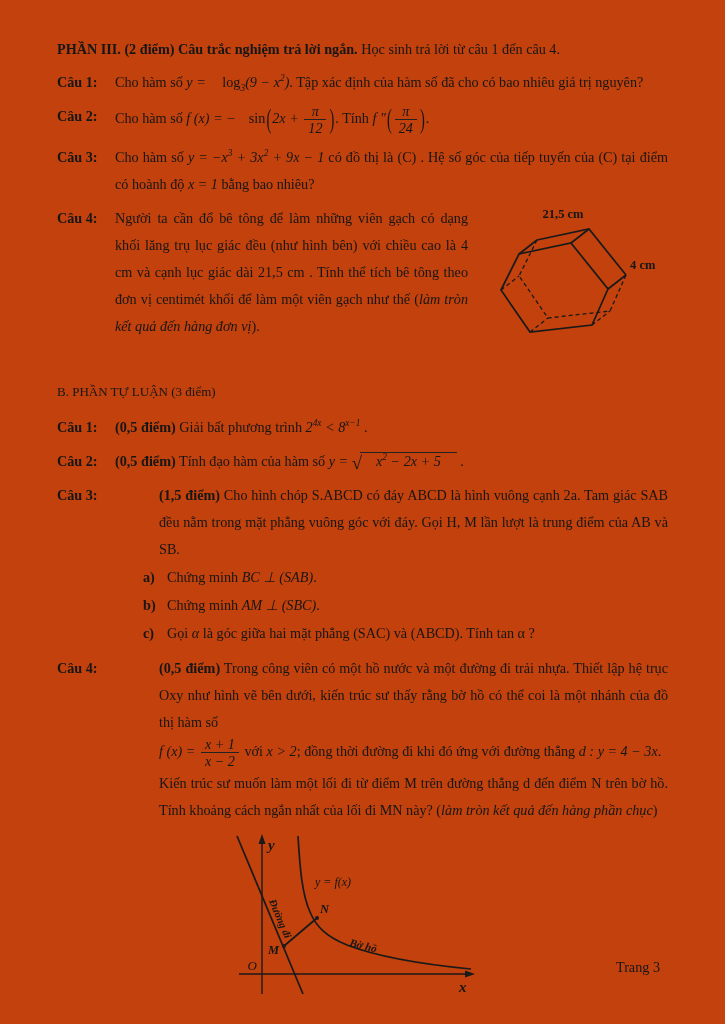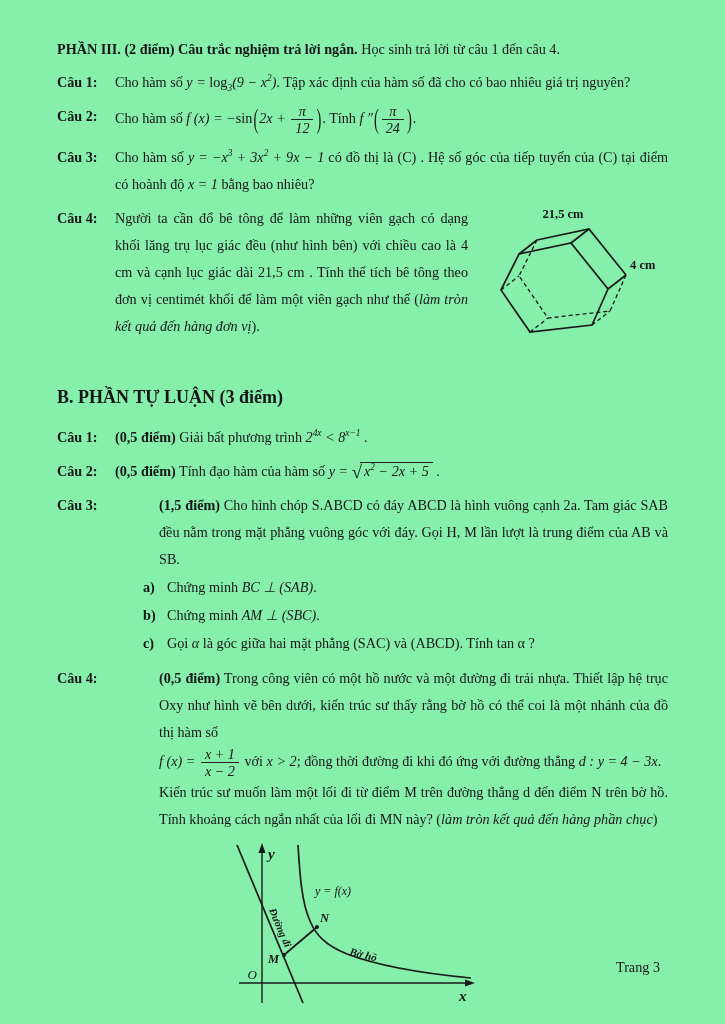--- a/index.html
+++ b/index.html
@@ -1,38 +1,38 @@
 <!DOCTYPE html>
 <html><head>
 <meta charset="utf-8">
 <style>
   html,body { margin:0; padding:0; background:#ffffff; }
   .page {
     position:relative; width:725px; height:1024px; box-sizing:border-box;
-    background:#86efac; color:#161616;
+    background:#c2410c; color:#161616;
     font-family:"Liberation Serif", serif; font-size:14.2px; line-height:1.9;
     padding:36px 57px 0 57px; overflow:hidden;
   }
   .b { font-weight:bold; }
   .i { font-style:italic; }
   .p3-heading { margin-bottom:6px; }
   .q { display:flex; margin-bottom:7px;justify-content:flex-end; }
   .qlabel { flex:0 0 58px; font-weight:bold; }
   .qbody { flex:1; text-align:justify; }
   .math { font-style:italic; }
-  .math .rm { font-style:normal; }
+  .math .rm { font-style:normal;margin-left:13px; }
   sup { font-size:0.66em; line-height:0; }
   sub { font-size:0.66em; line-height:0; }
   .frac { display:inline-block; vertical-align:middle; text-align:center; line-height:1.15; margin:0 2px; font-style:italic; }
   .frac .fn { display:block; padding:0 4px; border-bottom:1.3px solid #222; }
   .frac .fd { display:block; padding:0 4px; }
   .bp { display:inline-block; transform:scaleY(1.9); font-size:1.02em; font-style:normal; vertical-align:middle; padding:0 1px; font-weight:400; }
   .radsign { font-size:1.32em; font-style:normal; line-height:0; vertical-align:-0.14em; margin-right:-2px; }
-  .radicand { border-top:1.4px solid #222; padding:0 4px; }
-  .bhead { clear:both; font-weight:bold; font-size:18px; margin:16px 0 10px 0; }
+  .radicand { border-top:1.4px solid #222; padding:0 16px; }
+  .bhead { clear:both; font-weight:normal; font-size:13px; margin:16px 0 10px 0; }
   .sub { display:flex; margin:1px 0 1px 28px; }
   .slabel { flex:0 0 24px; font-weight:bold; }
   .fig-prism { float:right; width:190px; margin:0 0 2px 10px; }
   .fig-graph { margin:10px 0 4px 104px; width:262px; }
   svg text { font-family:"Liberation Serif", serif; fill:#161616; }
   .het-line { display:flex; justify-content:center; gap:9px; margin-top:8px; }
   .pagenum { position:absolute; top:954px; right:65px; }
   .para { text-align:justify;margin-left:44px; }
 </style>
 </head>

